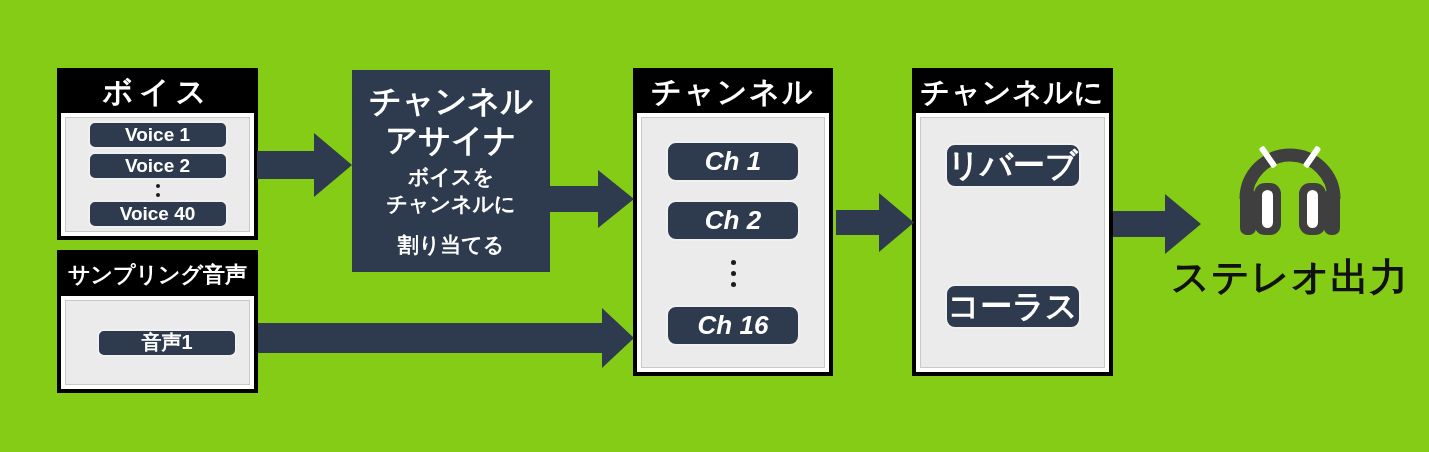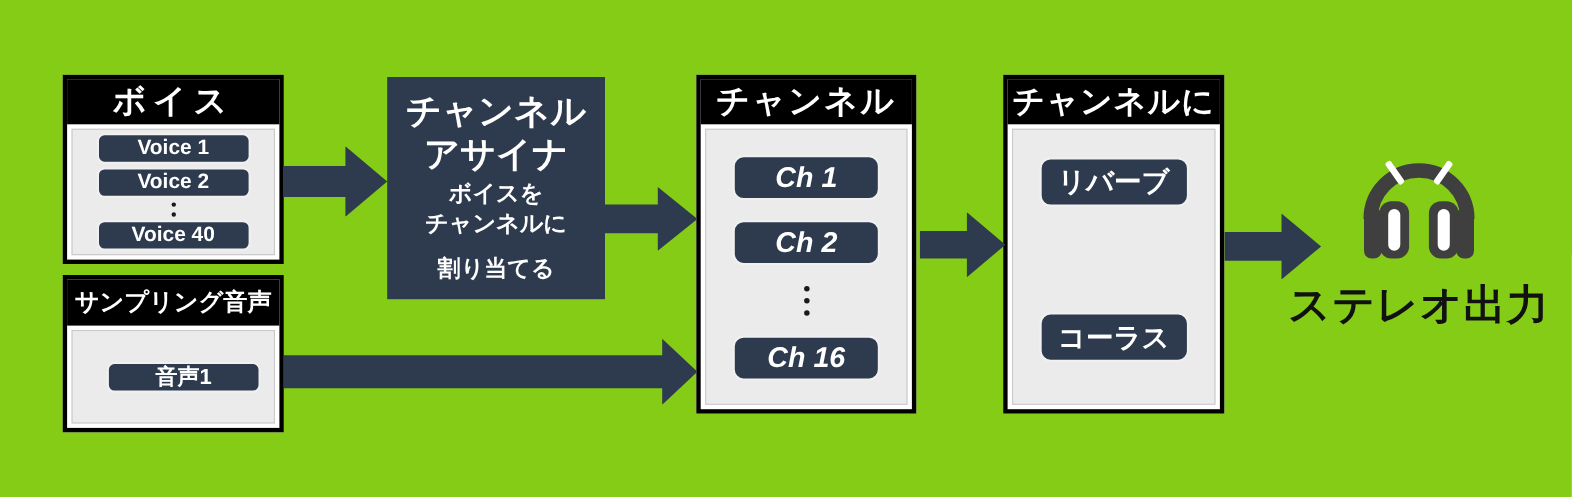--- a/index.html
+++ b/index.html
@@ -33,21 +33,21 @@
   .assigner-desc{font-size:21px;font-weight:bold;line-height:27px;margin-top:3px;}
 
   #channel-box{left:633px;top:68px;width:200px;height:308px;}
   #channel-box .box-header{height:41px;font-size:30px;letter-spacing:2px;}
   #channel-box .box-body{padding:23px 0 21px;justify-content:space-between;font-style:italic;}
   .channel-pill{width:134px;height:41px;font-size:26px;border-radius:10px;}
 
   #effects-box{left:912px;top:68px;width:201px;height:308px;}
   #effects-box .box-header{height:41px;font-size:29px;letter-spacing:1px;}
   #effects-box .box-body{padding:25px 0 38px;justify-content:space-between;}
-  .effects-pill{width:136px;height:45px;font-size:25px;border-radius:10px;}
+  .effects-pill{width:136px;height:45px;font-size:32px;border-radius:10px;}
 
   
   .dots{display:flex;flex-direction:column;align-items:center;gap:5px;}
   .dots i{width:4px;height:4px;border-radius:50%;background:#1a1a1a;display:block;}
   .dots-3{gap:6px;}
   .dots-3 i{width:5px;height:5px;}
 
   
   .block-arrow{position:absolute;background:var(--navy);}
   #arrow-1{left:257px;top:133px;width:95px;height:64px;

